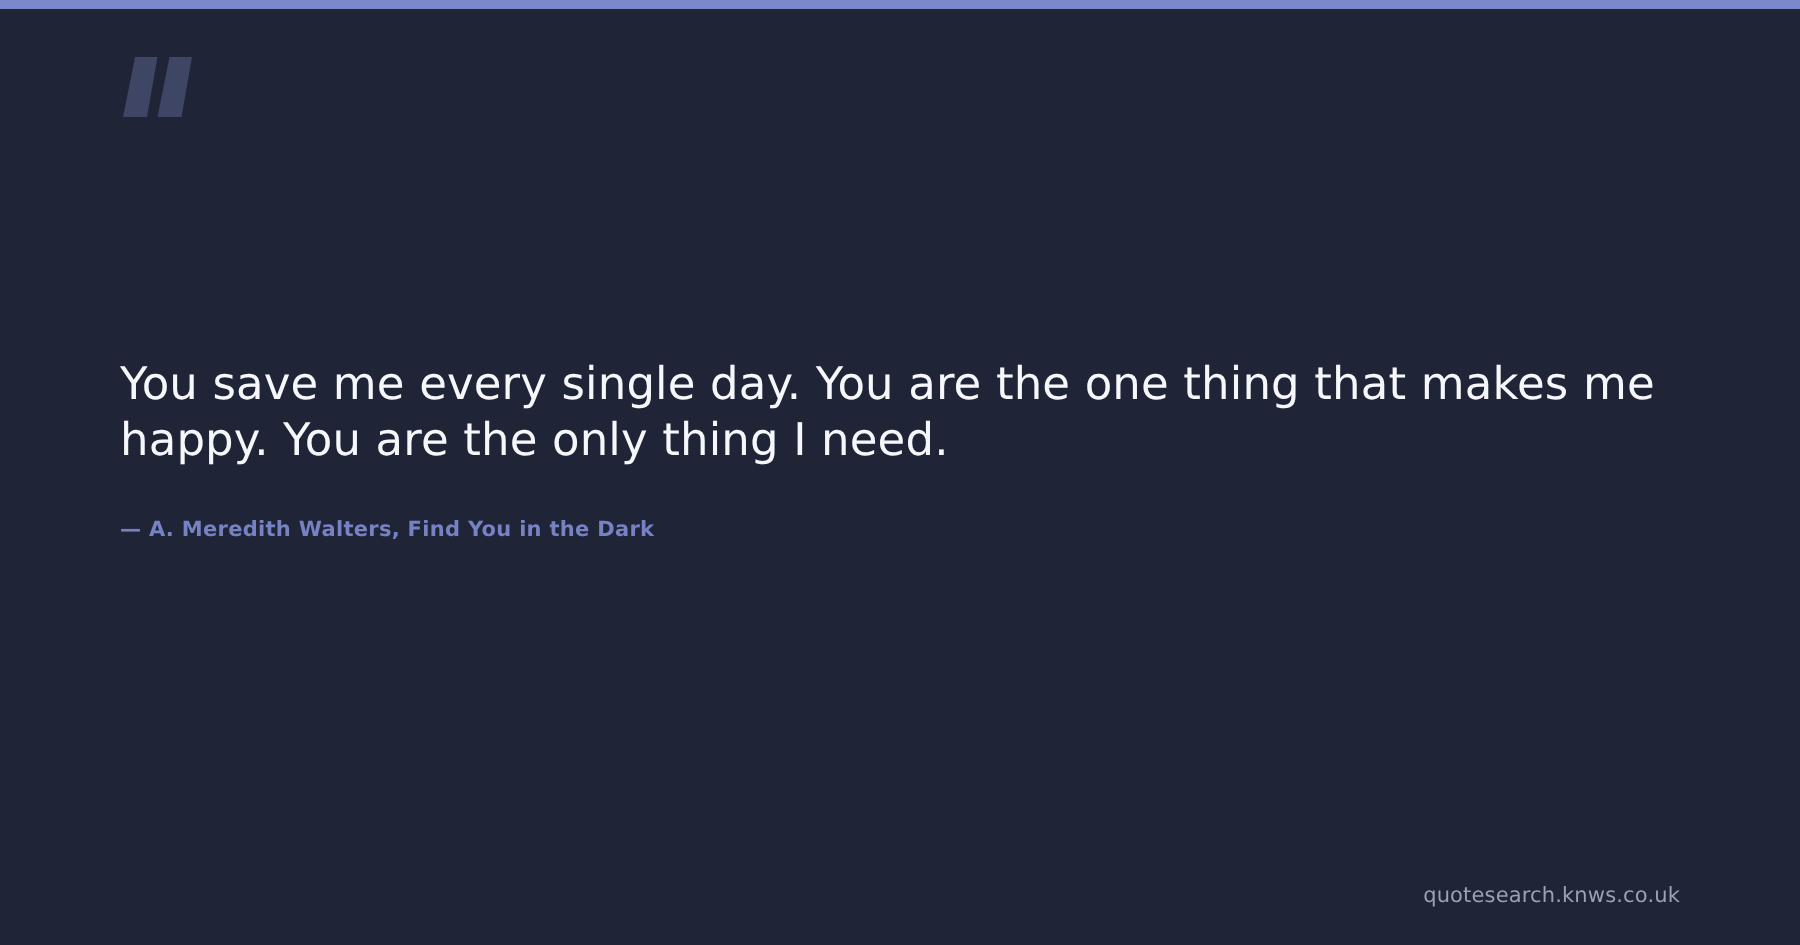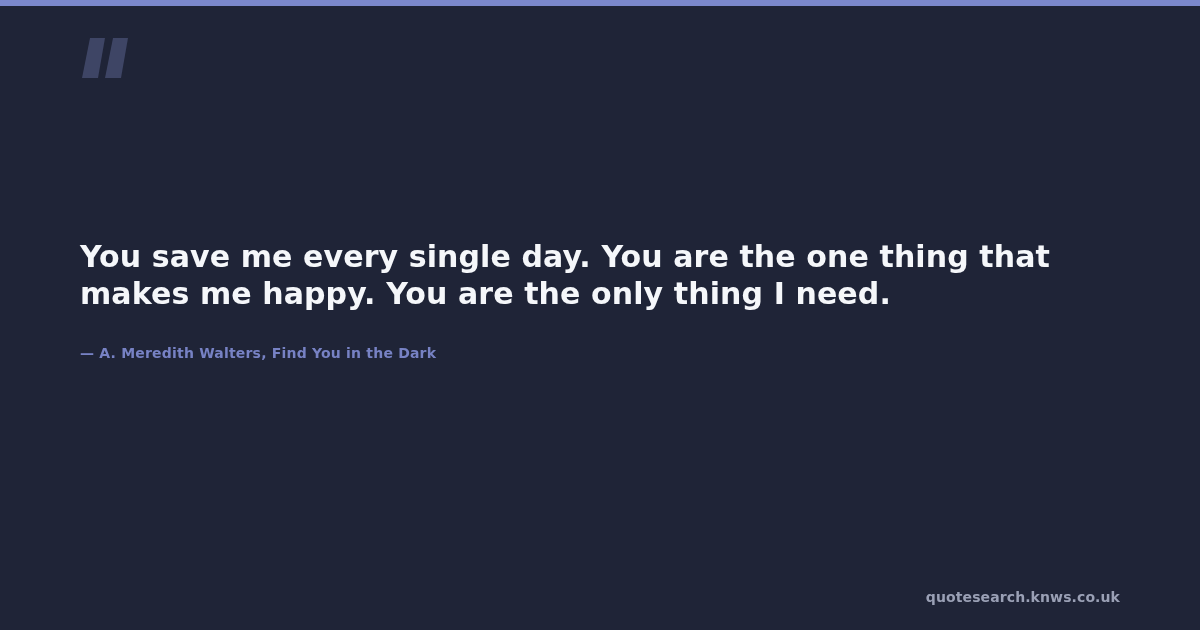--- a/index.html
+++ b/index.html
@@ -43,21 +43,21 @@
     position: absolute;
     left: 80px;
     top: 238px;
     width: 1040px;
   }
   .quote-text {
     margin: 0;
     color: #f5f7fa;
     font-family: "DejaVu Sans", sans-serif;
     font-size: 30px;
-    font-weight: 700;
+    font-weight: 400;
     line-height: 37px;
     letter-spacing: 0.1px;
     white-space: normal;
   }
   .attribution {
     position: absolute;
     left: 80px;
     top: 340px;
     margin: 0;
     color: #7782c4;
@@ -69,21 +69,21 @@
     white-space: nowrap;
   }
   .watermark {
     position: absolute;
     right: 80px;
     bottom: 24px;
     margin: 0;
     color: #9aa0b5;
     font-family: "DejaVu Sans", sans-serif;
     font-size: 14px;
-    font-weight: 700;
+    font-weight: 400;
     line-height: 18px;
     letter-spacing: 0.1px;
     white-space: nowrap;
   }
 </style>
 </head>
 <body>
 
 <div class="card">
 

